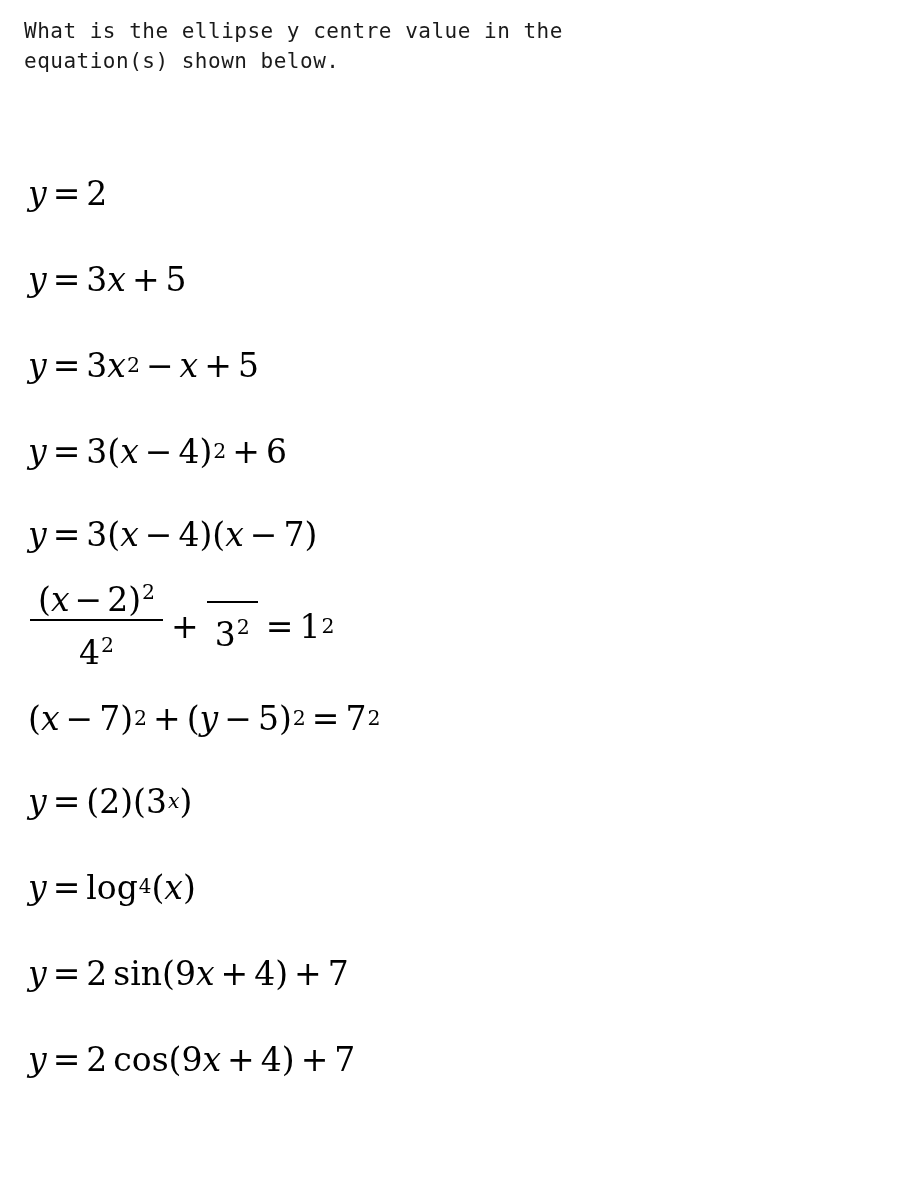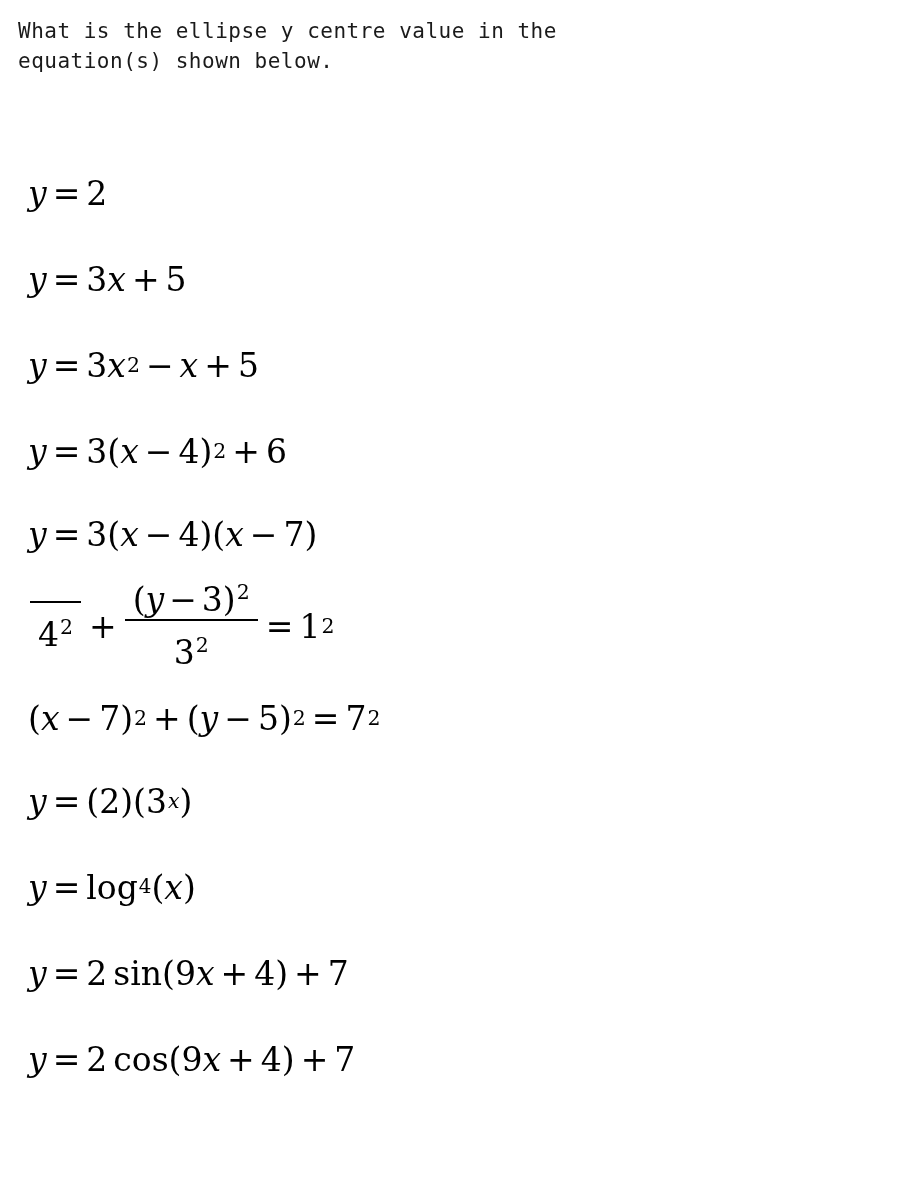--- a/index.html
+++ b/index.html
@@ -11,21 +11,21 @@
     width: 900px;
     height: 1200px;
     position: relative;
     overflow: hidden;
     font-family: "DejaVu Serif", serif;
     color: #000000;
   }
 
   #question {
     position: absolute;
-    left: 18px;
+    left: 24px;
     top: 16px;
     width: 860px;
     font-family: "DejaVu Sans Mono", monospace;
     font-size: 21px;
     line-height: 1.45;
     letter-spacing: 0.5px;
     color: #1a1a1a;
     white-space: pre-wrap;
   }
 
@@ -180,28 +180,28 @@
       <span>x</span>
       <span class="op">−</span>
       <span class="num">7</span>
       <span class="paren">)</span>
     </div>
   </div>
 
   <div class="eq-row frac-row">
     <div class="eq">
       <span class="frac">
+        <span class="top">
+          <span class="paren">(</span><span>x</span><span class="op tightop">−</span><span class="num">2</span><span class="paren">)</span><sup class="exp">2</sup>
+        </span>
         <span class="bar"></span>
         <span class="bot"><span>4</span><sup class="exp">2</sup></span>
       </span>
       <span class="op">+</span>
       <span class="frac">
-        <span class="top">
-          <span class="paren">(</span><span>y</span><span class="op tightop">−</span><span class="num">3</span><span class="paren">)</span><sup class="exp">2</sup>
-        </span>
         <span class="bar"></span>
         <span class="bot"><span>3</span><sup class="exp">2</sup></span>
       </span>
       <span class="op">=</span>
       <span class="num">1</span>
         <sup class="exp">2</sup>
     </div>
   </div>
 
   <div class="eq-row tight">

